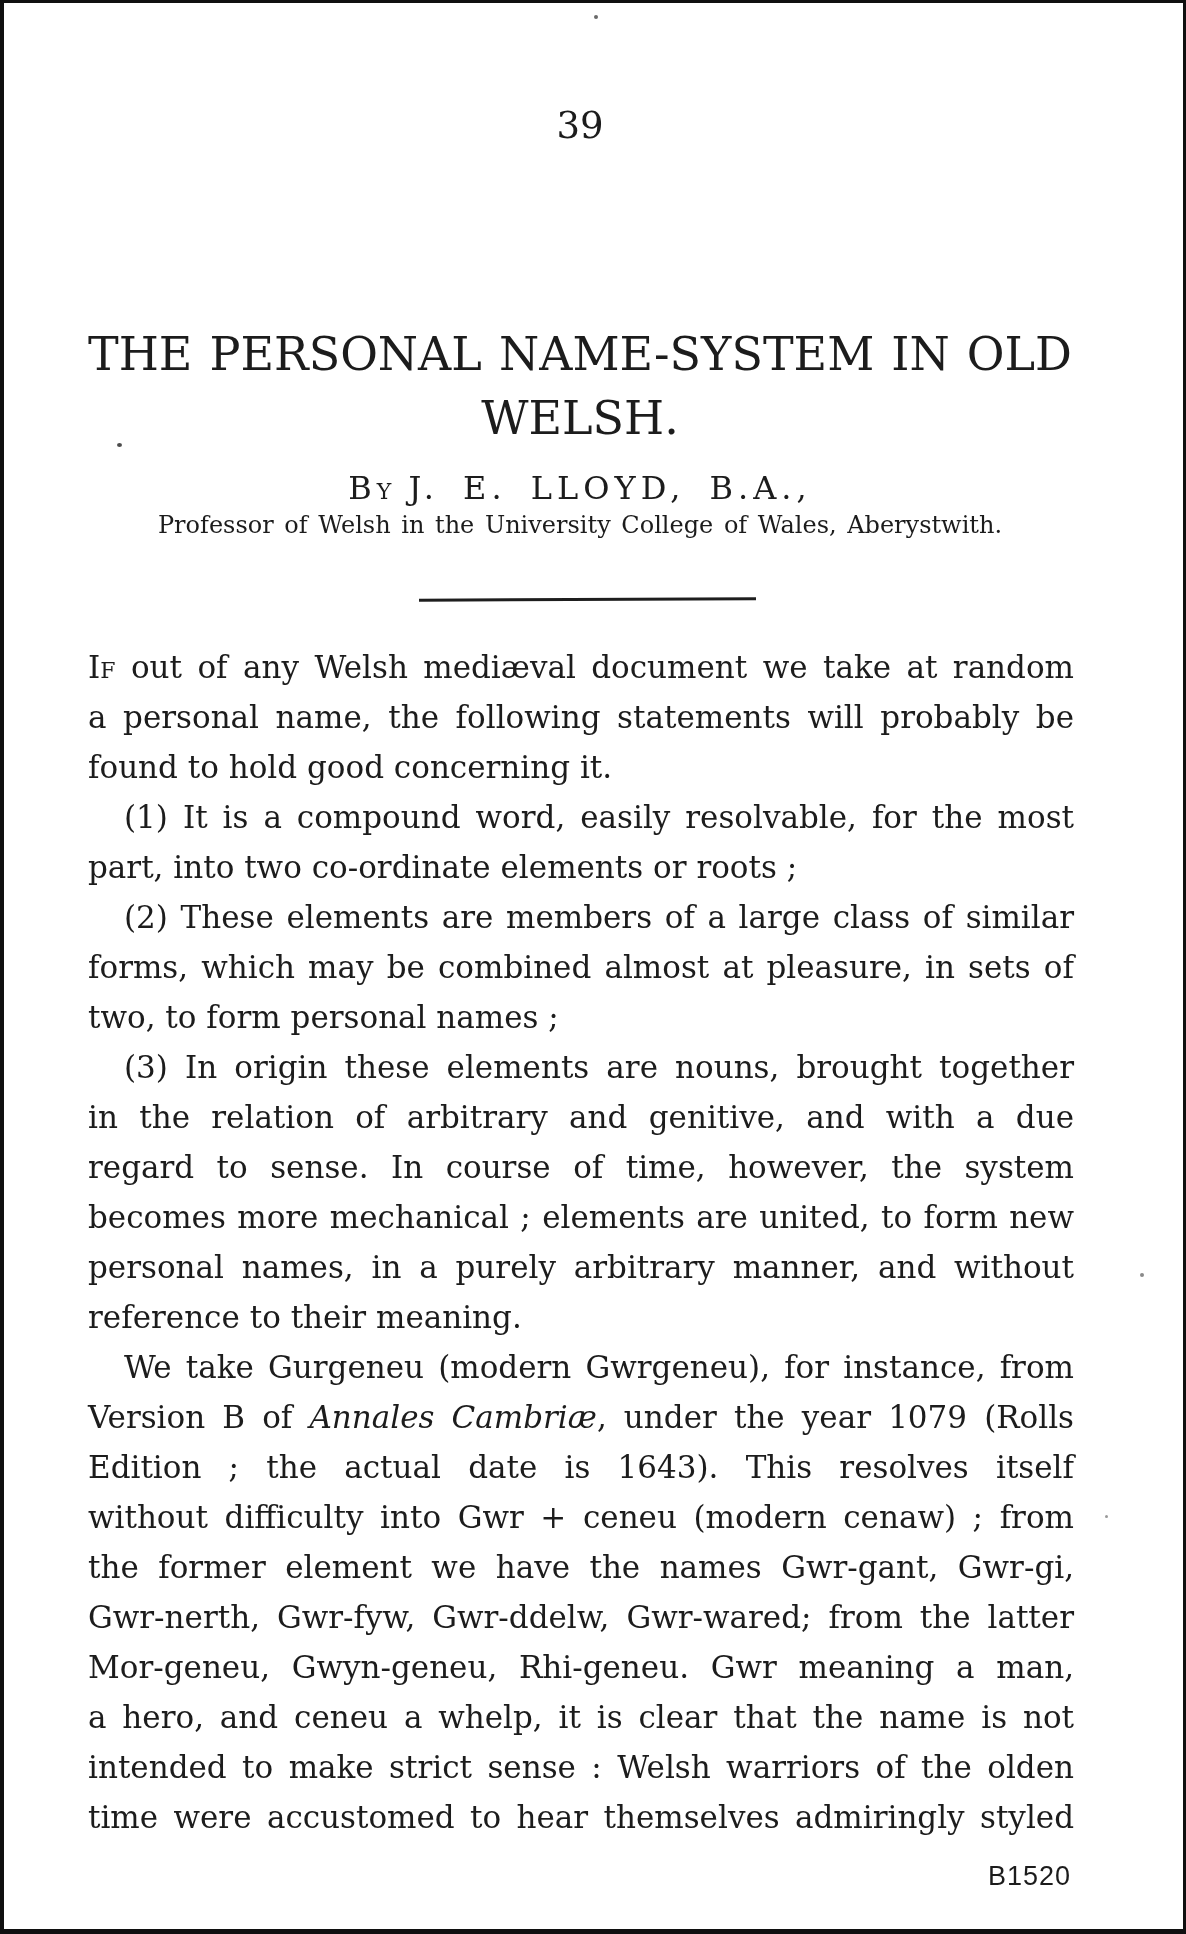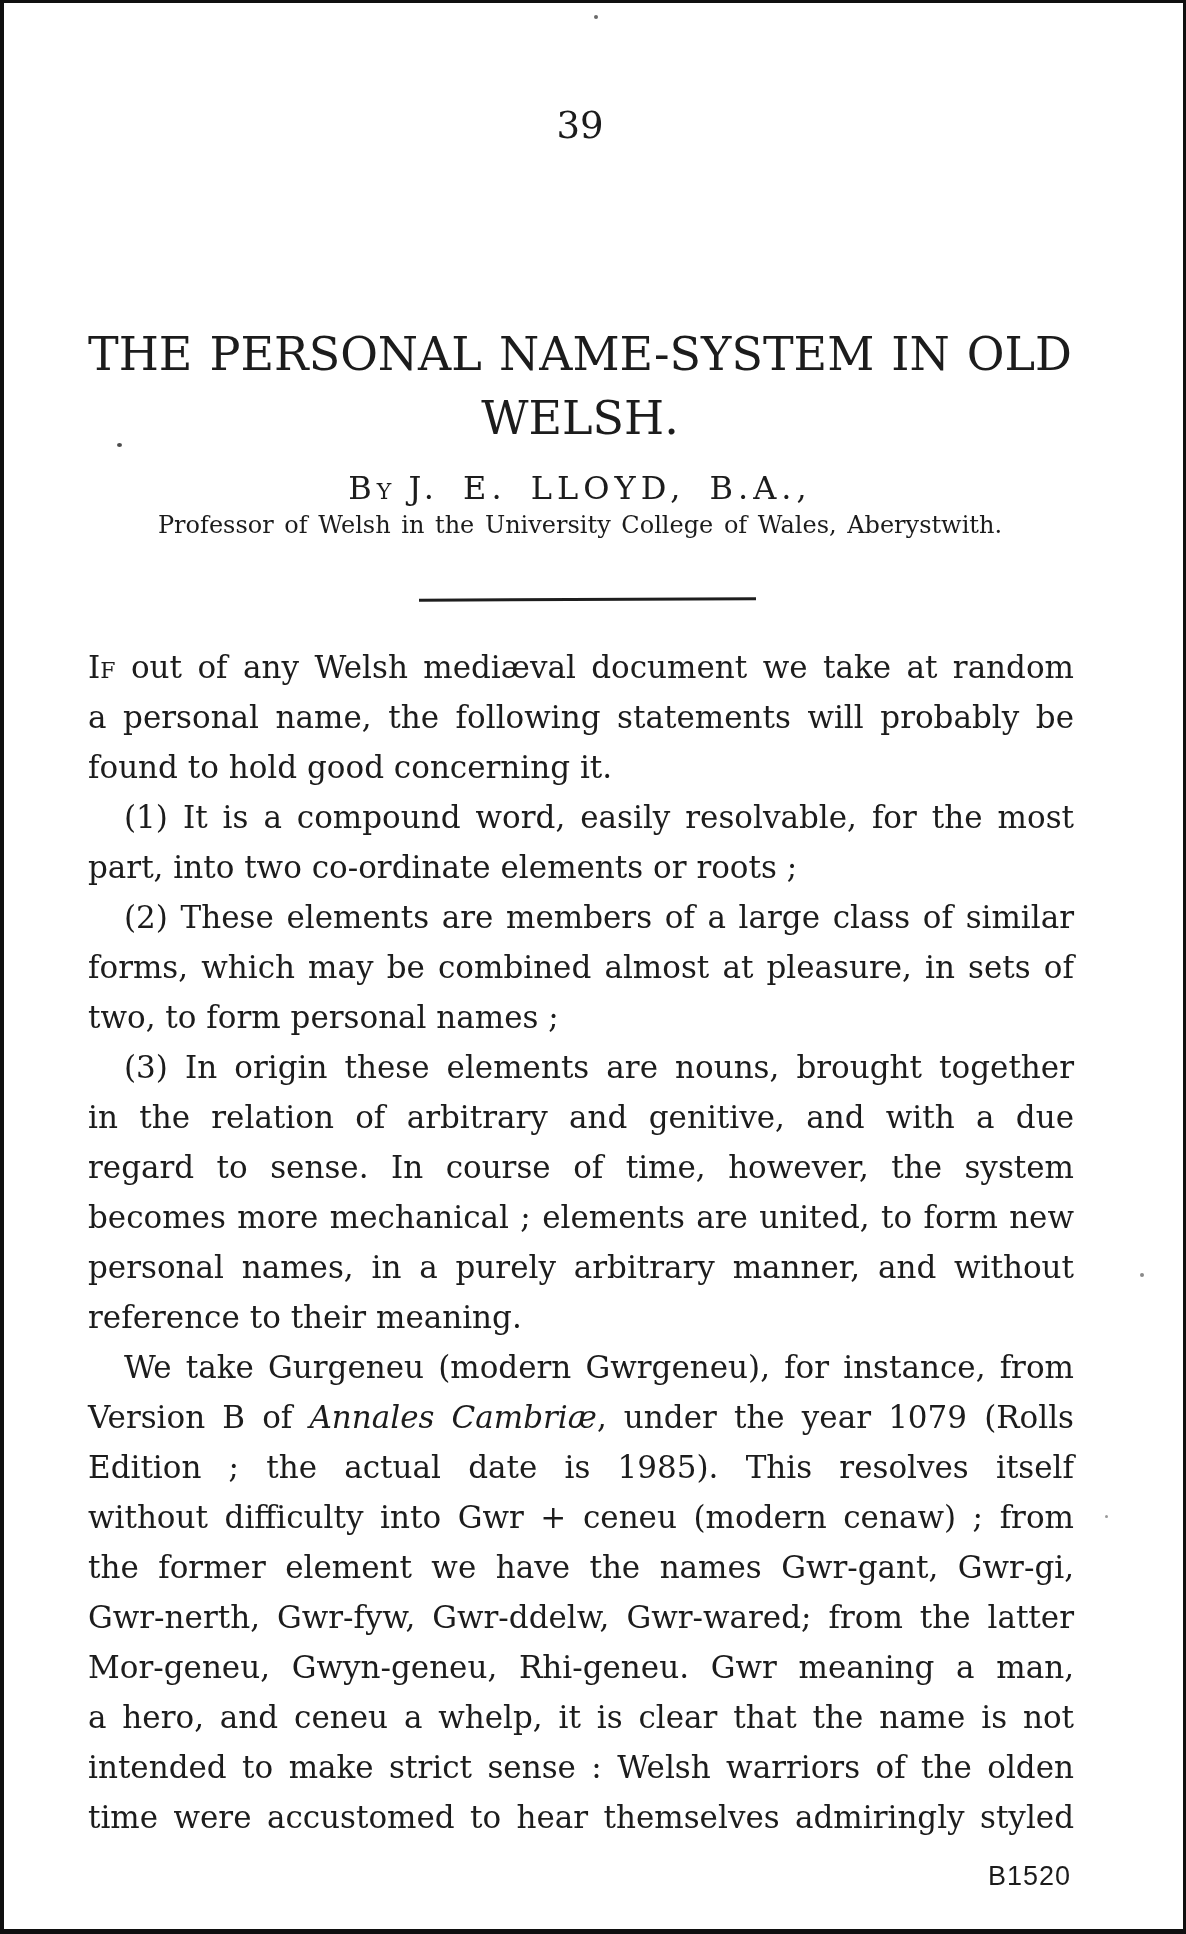--- a/index.html
+++ b/index.html
@@ -69,21 +69,21 @@
         <div class="line"><span>(3) In origin these elements are nouns, brought together</span></div>
         <div class="line"><span>in the relation of arbitrary and genitive, and with a due</span></div>
         <div class="line"><span>regard to sense. In course of time, however, the system</span></div>
         <div class="line"><span>becomes more mechanical ; elements are united, to form new</span></div>
         <div class="line"><span>personal names, in a purely arbitrary manner, and without</span></div>
         <div class="line noj"><span>reference to their meaning.</span></div>
       </div>
       <div class="para indent">
         <div class="line"><span>We take Gurgeneu (modern Gwrgeneu), for instance, from</span></div>
         <div class="line"><span>Version B of </span><span class="it">Annales Cambriæ</span><span>, under the year 1079 (Rolls</span></div>
-        <div class="line"><span>Edition ; the actual date is 1985). This resolves itself</span></div>
+        <div class="line"><span>Edition ; the actual date is 1643). This resolves itself</span></div>
         <div class="line"><span>without difficulty into Gwr + ceneu (modern cenaw) ; from</span></div>
         <div class="line"><span>the former element we have the names Gwr-gant, Gwr-gi,</span></div>
         <div class="line"><span>Gwr-nerth, Gwr-fyw, Gwr-ddelw, Gwr-wared; from the latter</span></div>
         <div class="line"><span>Mor-geneu, Gwyn-geneu, Rhi-geneu. Gwr meaning a man,</span></div>
         <div class="line"><span>a hero, and ceneu a whelp, it is clear that the name is not</span></div>
         <div class="line"><span>intended to make strict sense : Welsh warriors of the olden</span></div>
         <div class="line"><span>time were accustomed to hear themselves admiringly styled</span></div>
       </div>
     </div>
 

